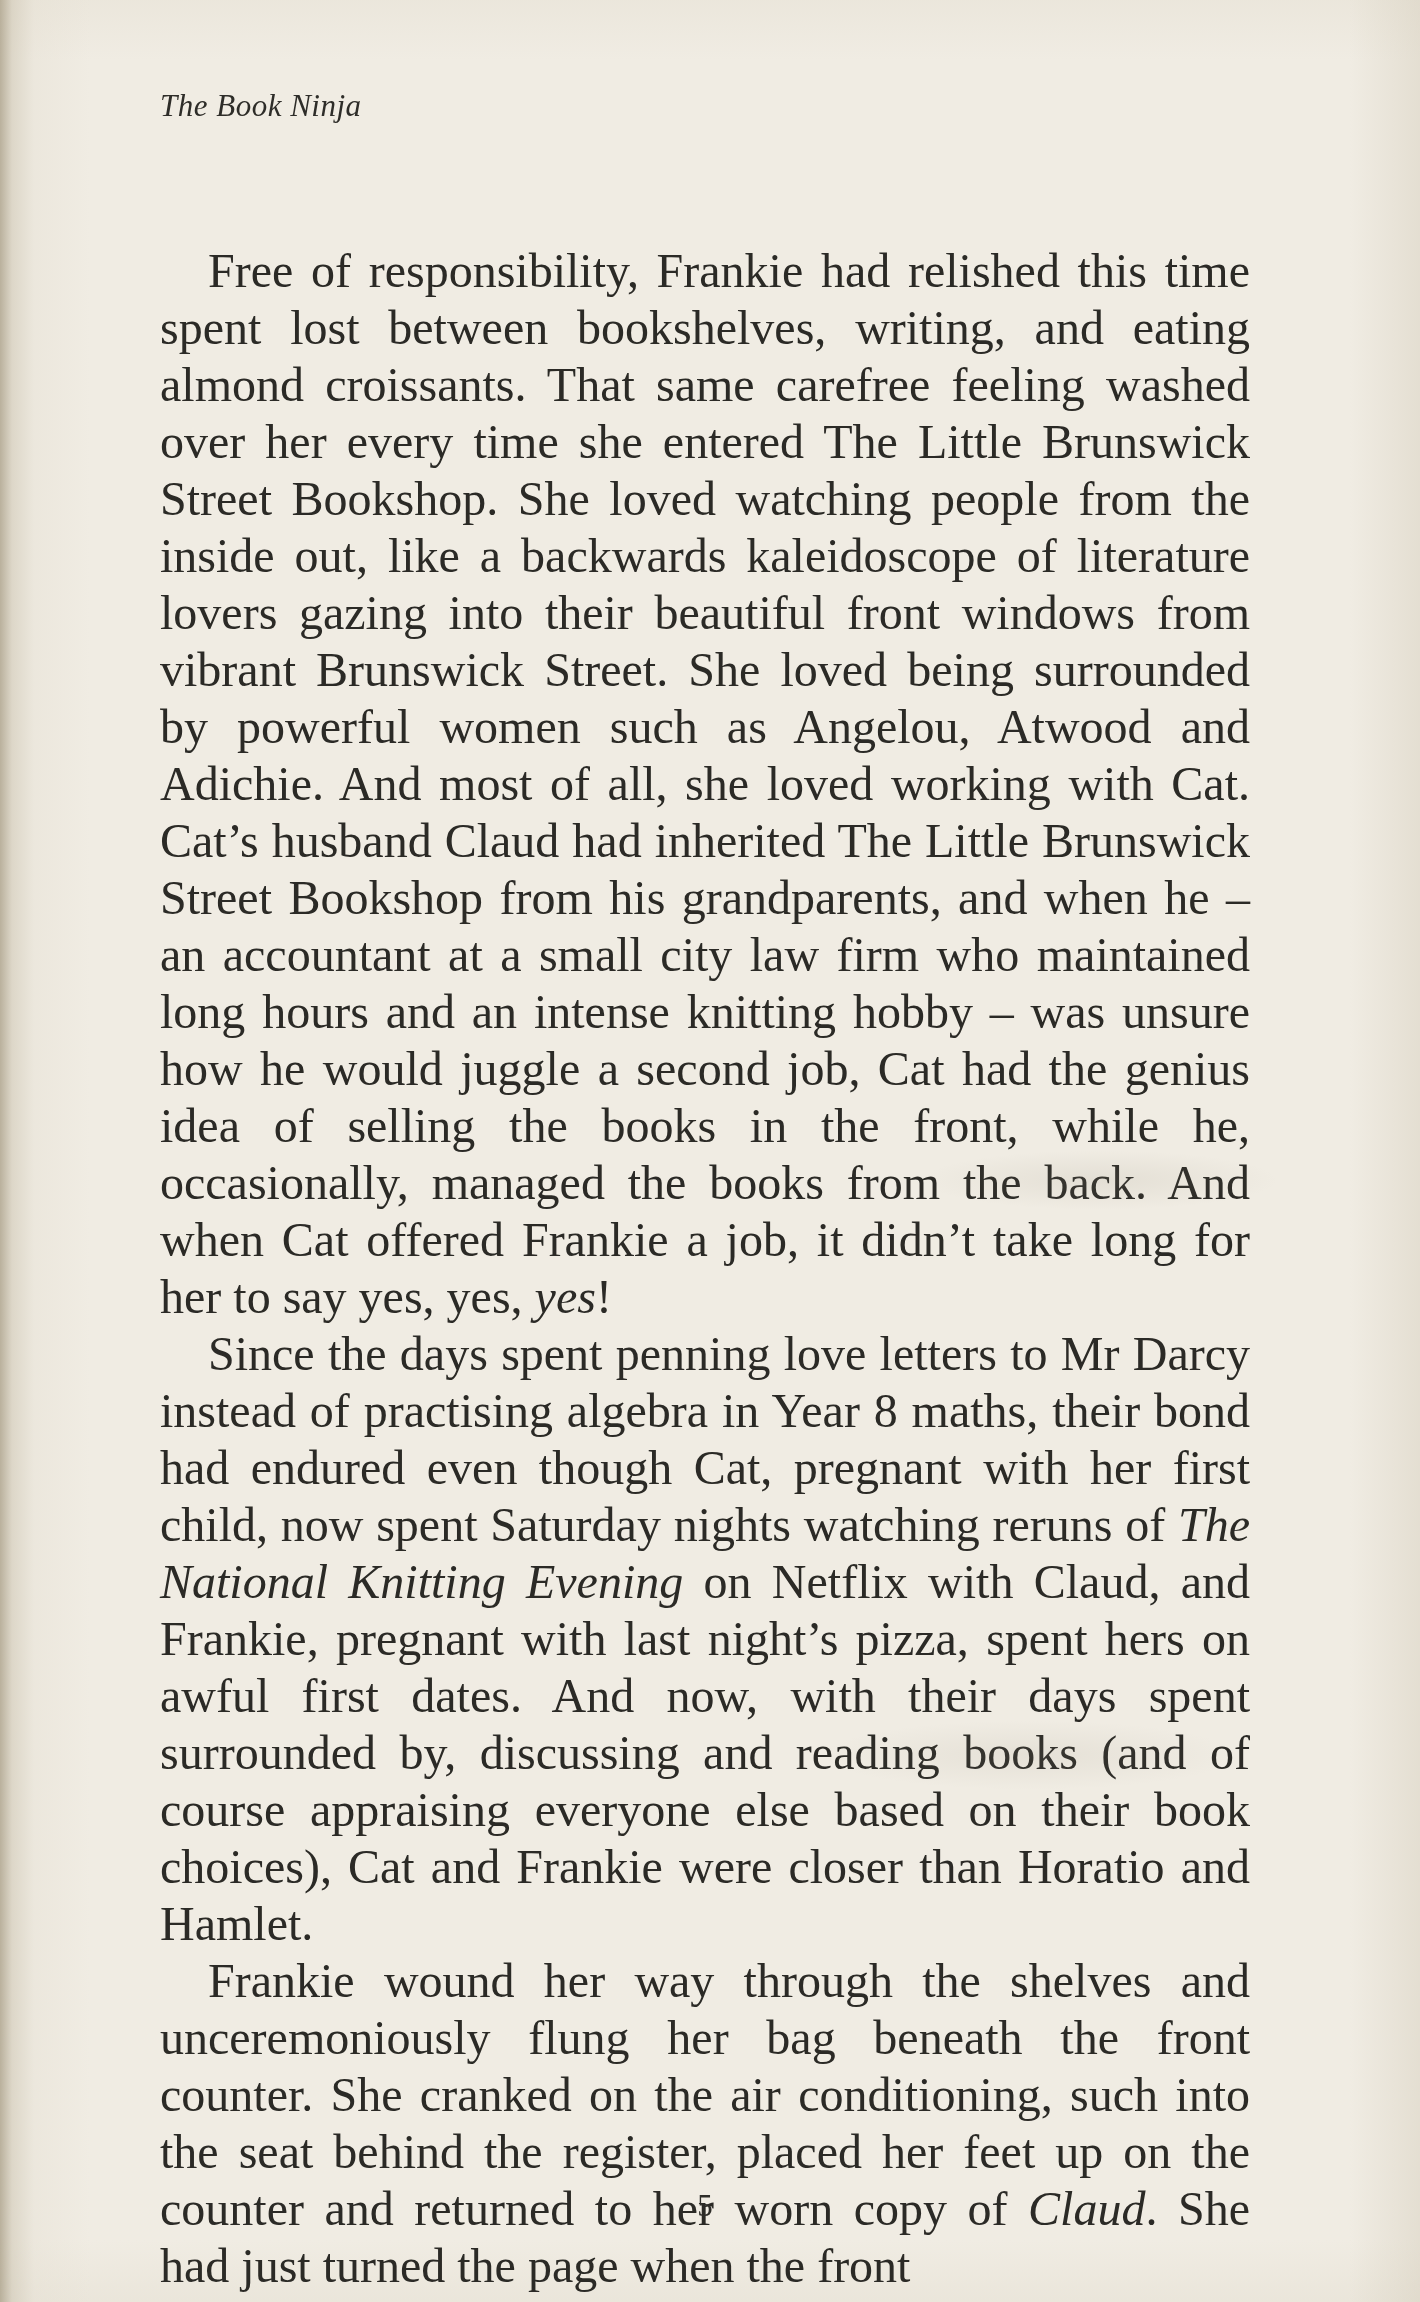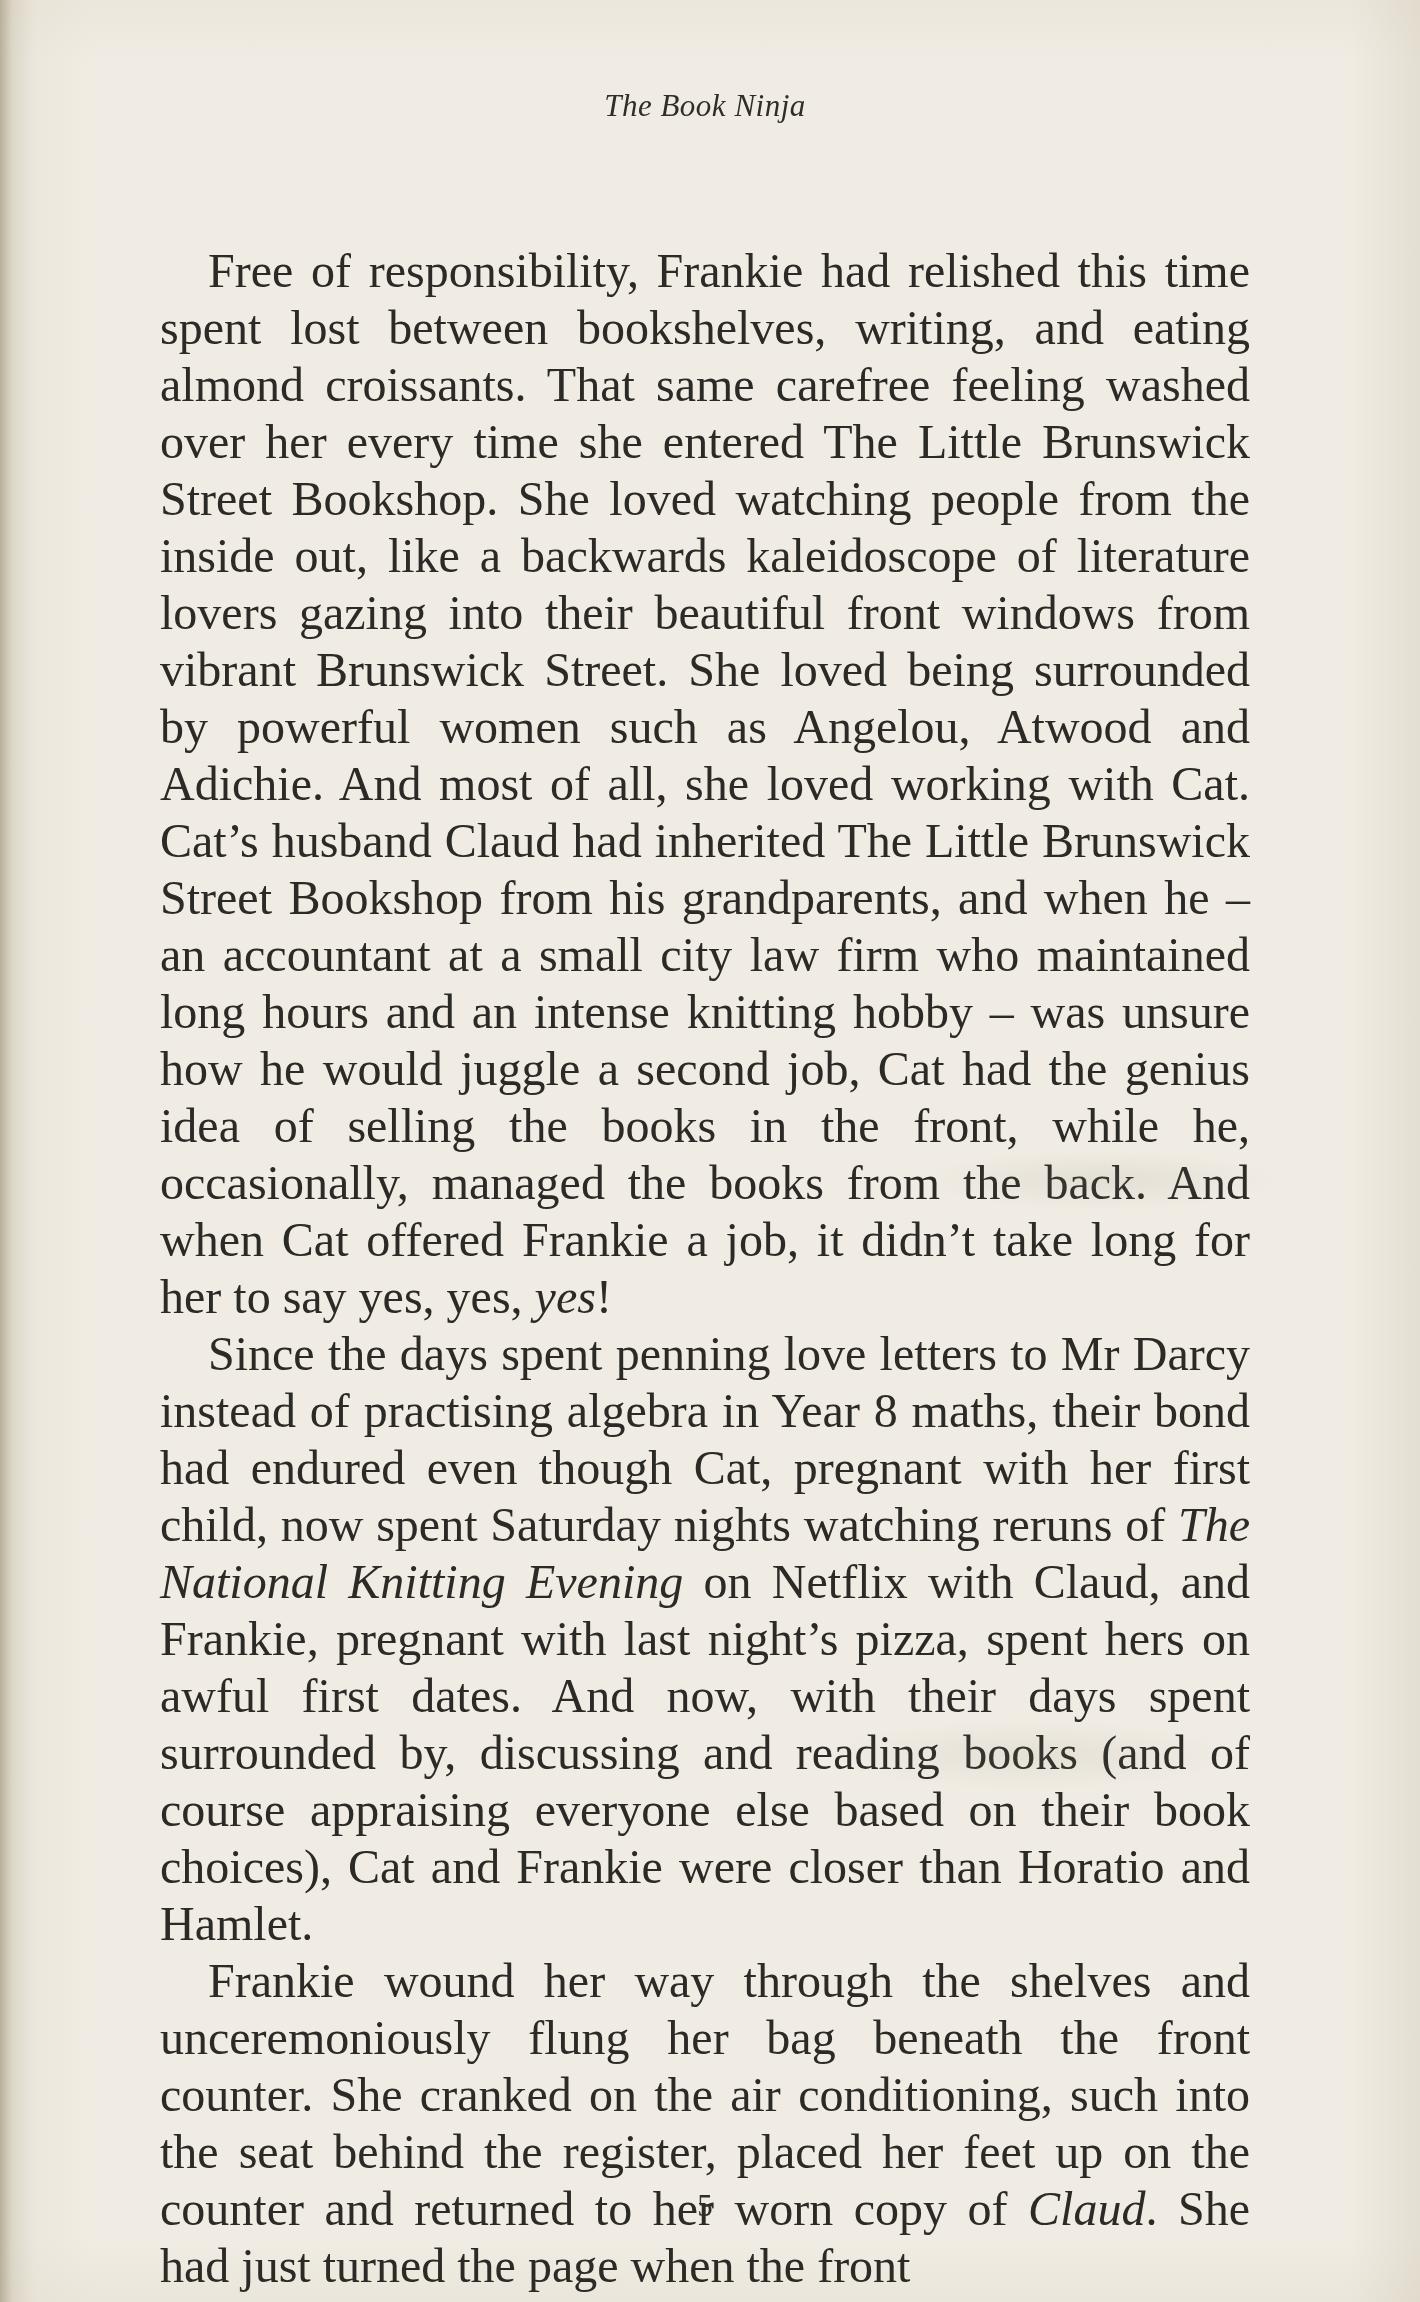--- a/index.html
+++ b/index.html
@@ -20,21 +20,20 @@
       linear-gradient(90deg, rgba(176,166,144,0.85) 0px, rgba(205,197,178,0.55) 12px, rgba(228,222,209,0.35) 34px, rgba(240,236,227,0) 90px),
       linear-gradient(270deg, rgba(210,202,184,0.40) 0px, rgba(240,236,227,0) 70px),
       linear-gradient(180deg, rgba(226,220,206,0.35) 0px, rgba(240,236,227,0) 60px, rgba(240,236,227,0) 2240px, rgba(224,218,203,0.35) 2302px),
       #f0ece3;
   }
   .running-head {
     position: absolute;
     top: 88px;
     left: 160px;
     width: 1090px;
-    text-align: center;
     font-style: italic;
     font-size: 31px;
     letter-spacing: 0.5px;
     color: #2e2d29;
   }
   .text-block {
     position: absolute;
     top: 242px;
     left: 160px;
     width: 1090px;

